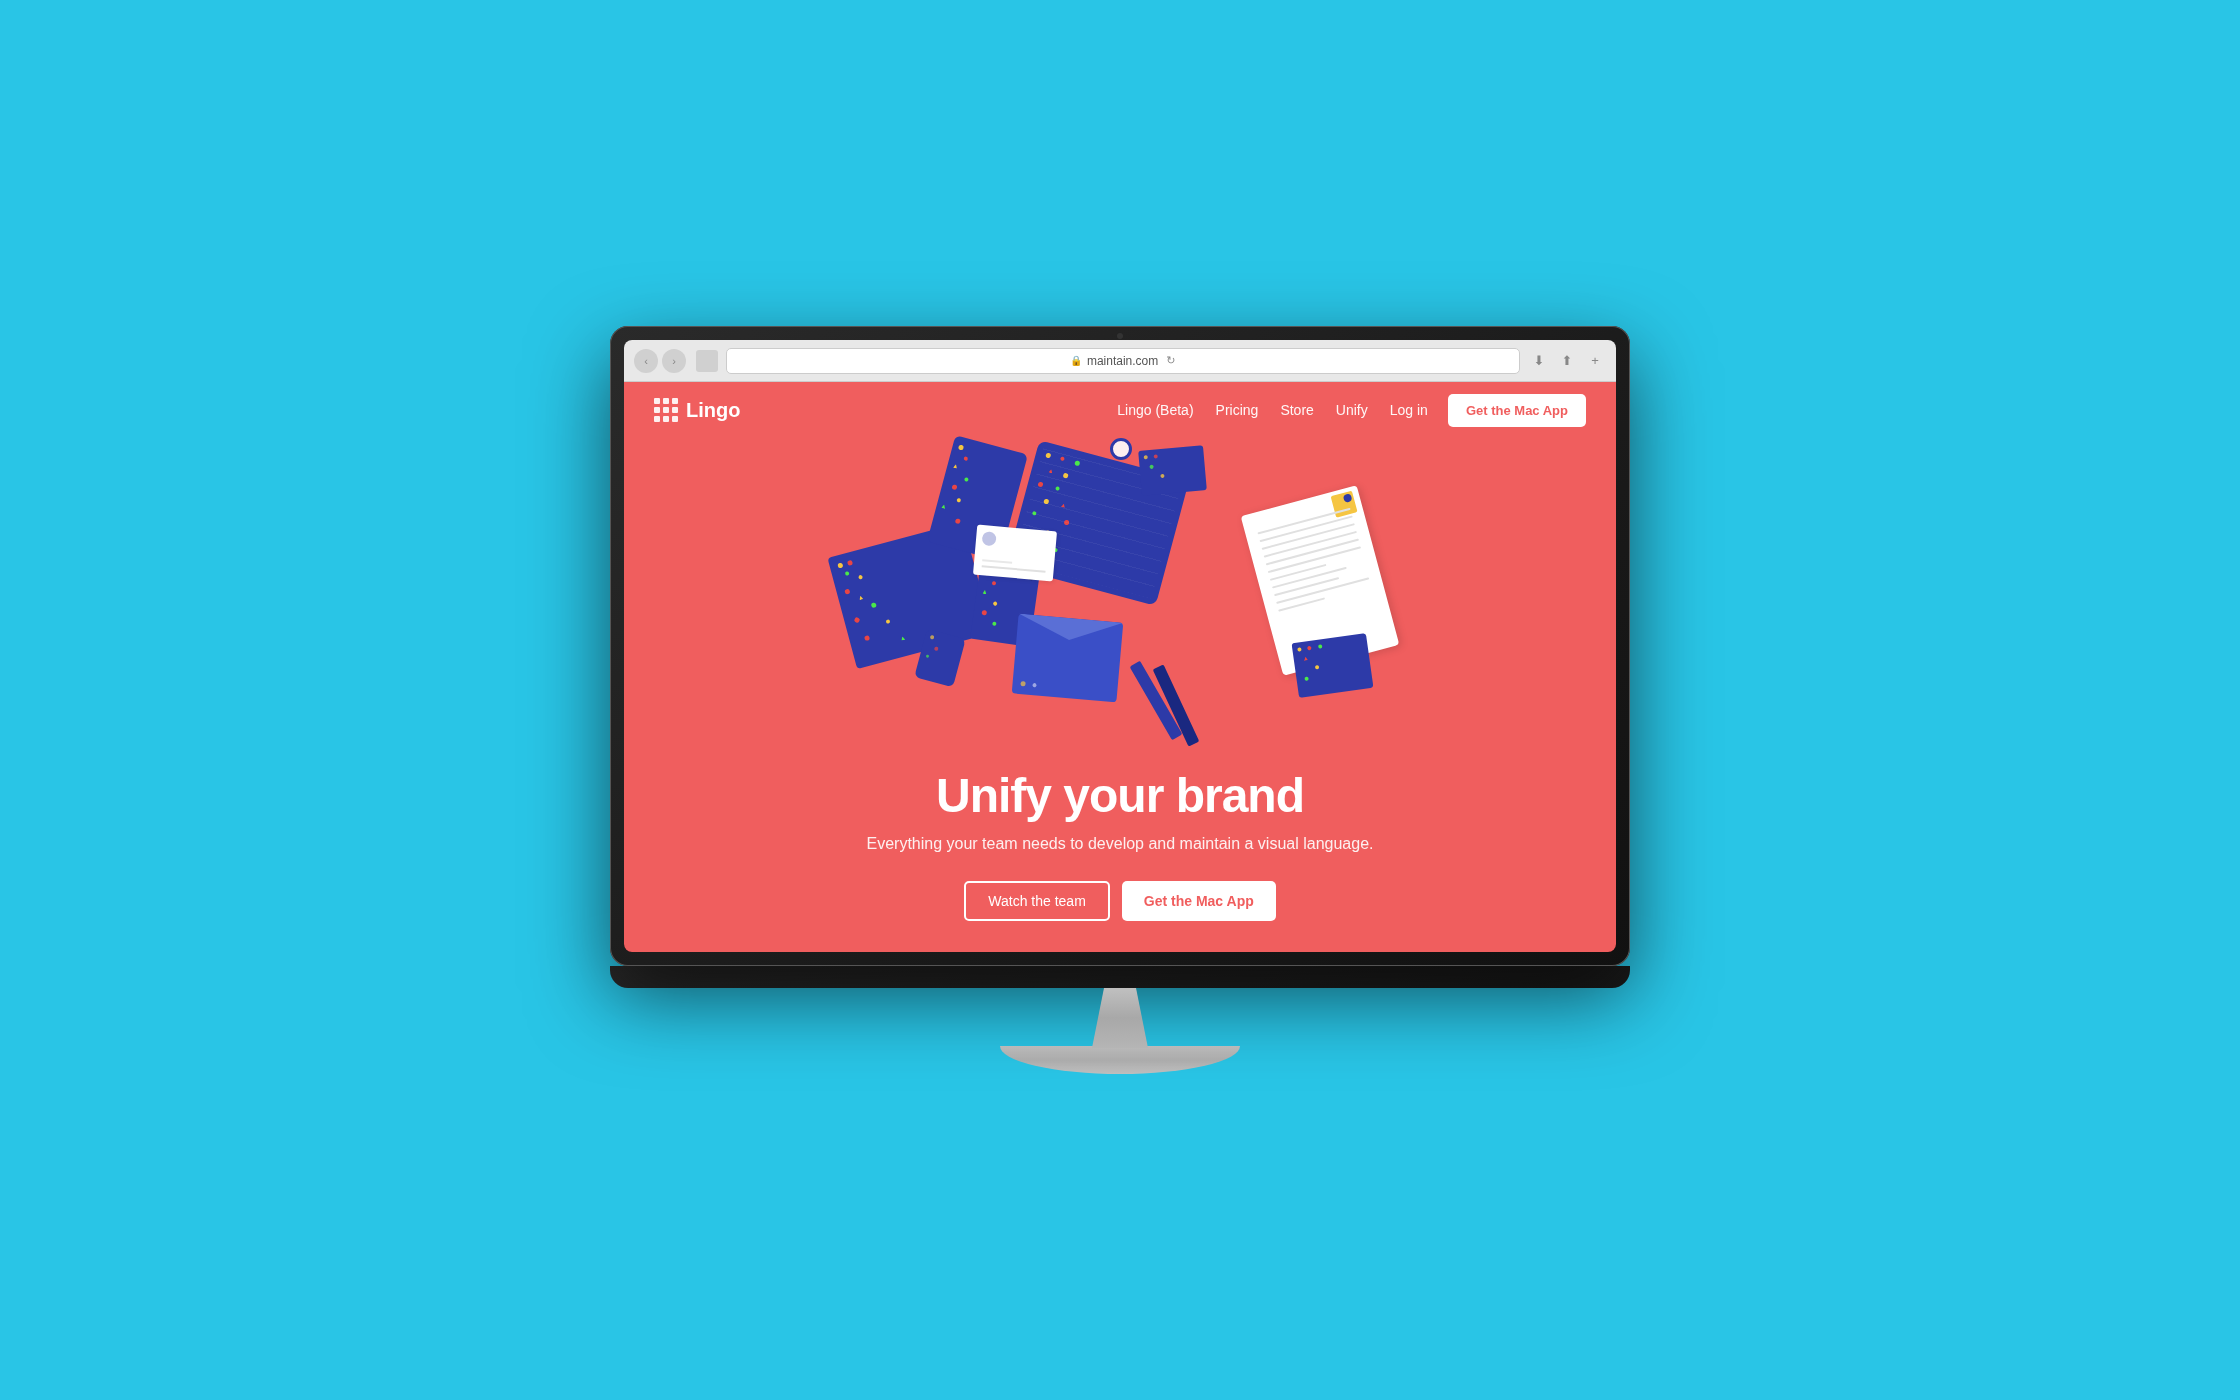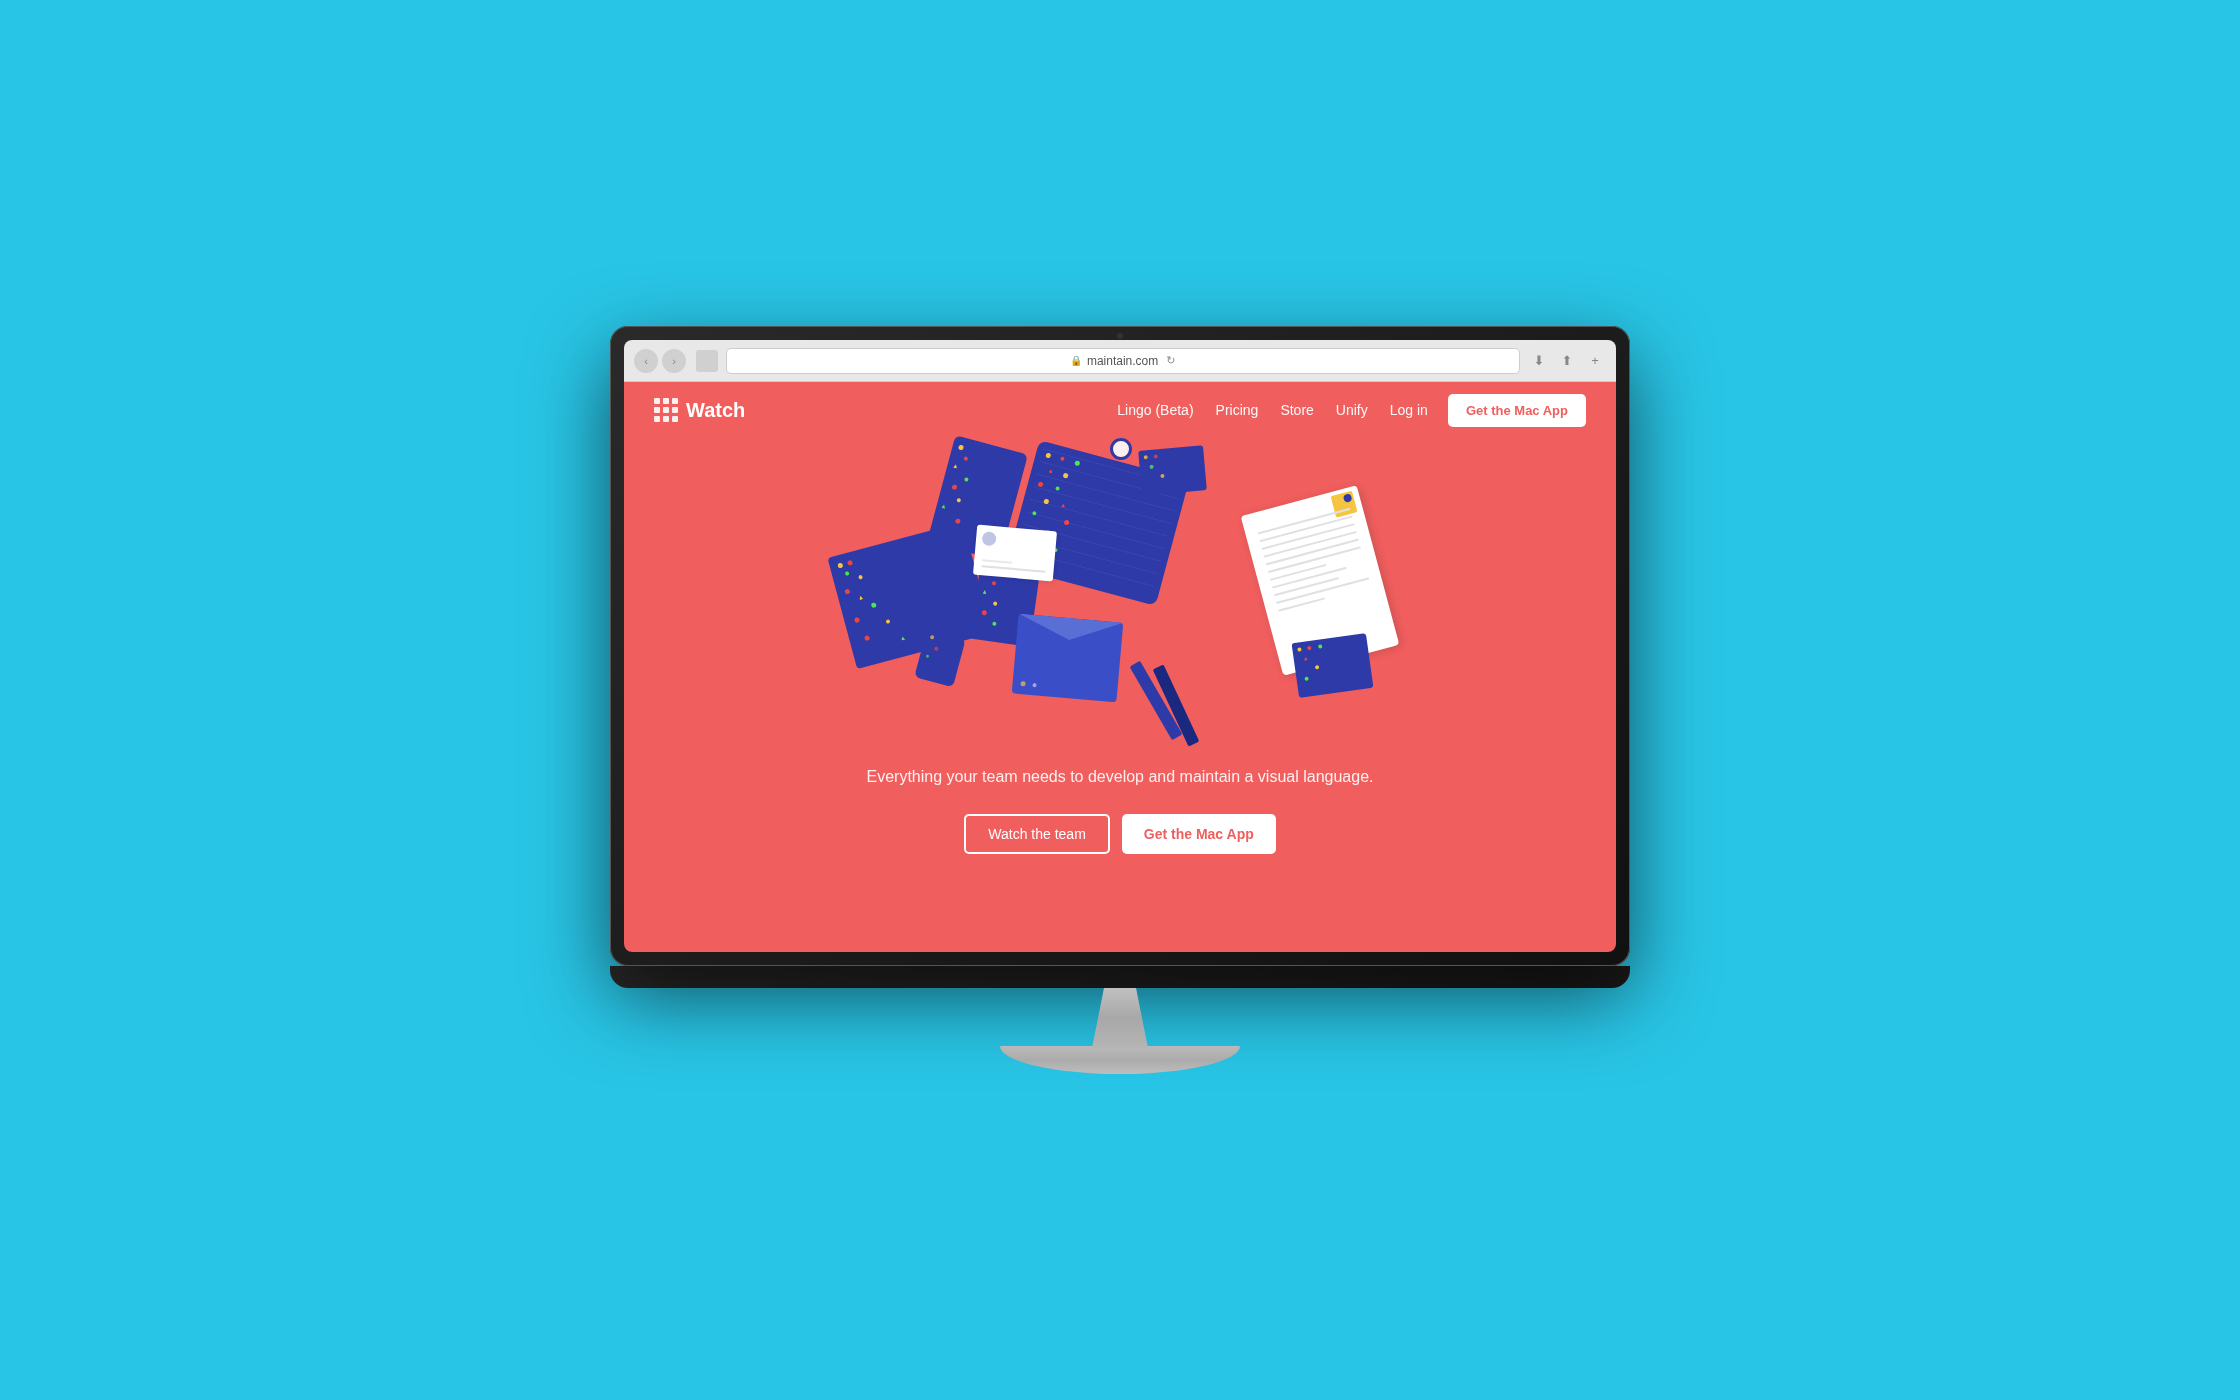--- a/index.html
+++ b/index.html
@@ -493,21 +493,21 @@
               <div class="logo-dot"></div>
               <div class="logo-dot"></div>
               <div class="logo-dot"></div>
               <div class="logo-dot"></div>
               <div class="logo-dot"></div>
               <div class="logo-dot"></div>
               <div class="logo-dot"></div>
               <div class="logo-dot"></div>
               <div class="logo-dot"></div>
             </div>
-            <span>Watch</span>
+            <span>Lingo</span>
           </div>
 
           <div class="nav-links">
             <a class="nav-link">Lingo (Beta)</a>
             <a class="nav-link">Pricing</a>
             <a class="nav-link">Store</a>
             <a class="nav-link">Unify</a>
             <a class="nav-link">Log in</a>
           </div>
 
@@ -625,20 +625,21 @@
               <div style="position:absolute;top:5px;left:5px;width:4px;height:4px;border-radius:50%;background:#f5c542;opacity:0.8;"></div>
               <div style="position:absolute;top:5px;left:15px;width:4px;height:4px;border-radius:50%;background:#e84545;opacity:0.8;"></div>
               <div style="position:absolute;top:15px;left:10px;width:4px;height:4px;border-radius:2px;background:#4ae84a;opacity:0.8;transform:rotate(45deg)"></div>
               <div style="position:absolute;top:25px;left:20px;width:4px;height:4px;border-radius:50%;background:#f5c542;opacity:0.8;"></div>
             </div>
 
             <div style="position:absolute;top:0px;left:290px;width:22px;height:22px;border-radius:50%;background:rgba(255,255,255,0.9);border:3px solid #2d3aa8;z-index:5;"></div>
           </div>
 
           <div class="hero-text">
+            <h1 class="hero-title">Unify your brand</h1>
             <p class="hero-subtitle">Everything your team needs to develop and maintain a visual language.</p>
             <div class="hero-buttons">
               <button class="hero-btn-secondary">Watch the team</button>
               <button class="hero-btn-primary">Get the Mac App</button>
             </div>
           </div>
 
         </div>
       </div>
     </div>

